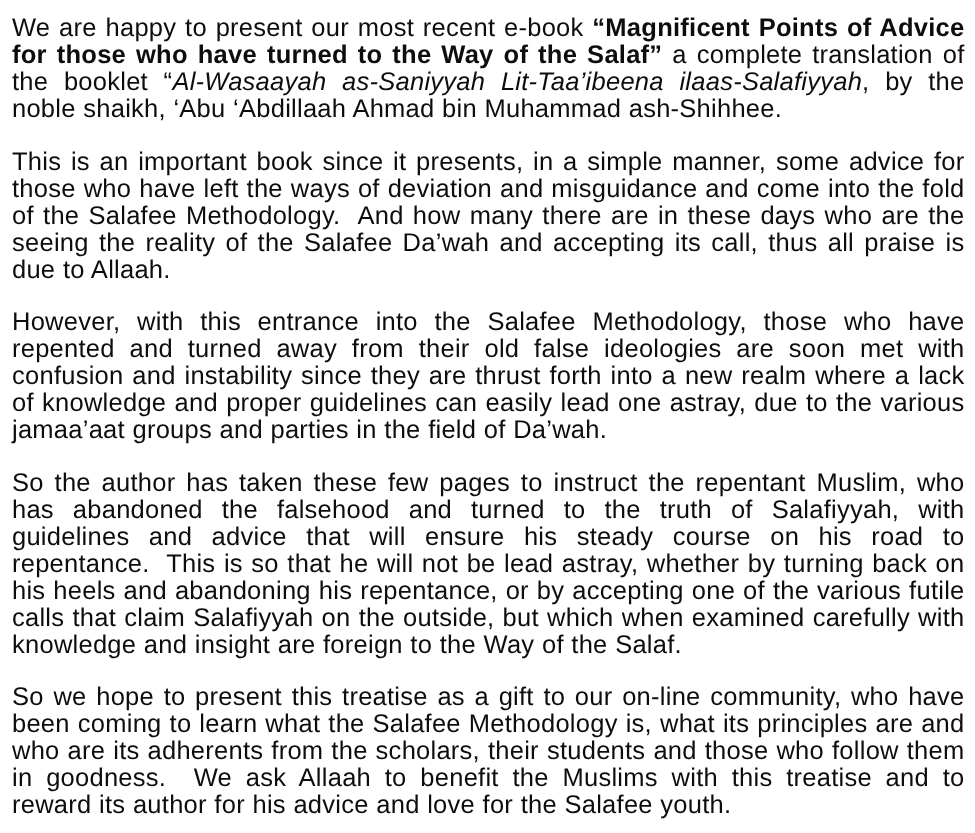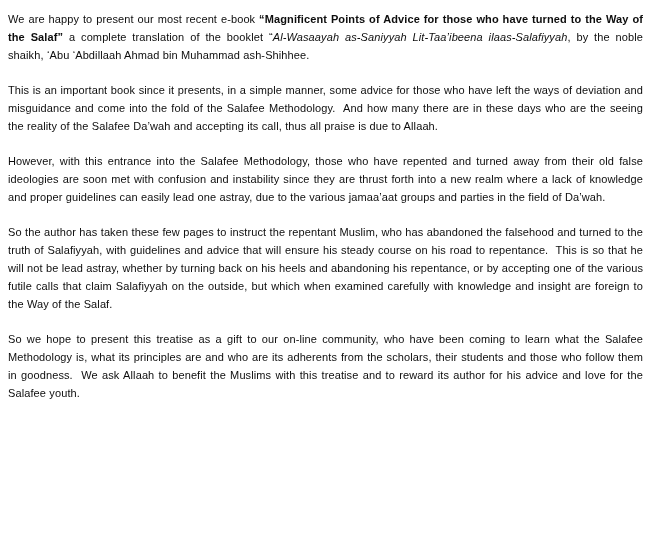--- a/index.html
+++ b/index.html
@@ -15,21 +15,21 @@
   }
   #document-page {
     box-sizing: border-box;
     width: 650px;
     height: 555px;
     background: #ffffff;
     padding: 10px 7px 0 8px;
   }
   .para {
     margin: 0 0 17px 0;
-    font-size: 11px;
+    font-size: 17px;
     line-height: 18px;
     color: #0d0d0d;
     text-align: justify;
     text-justify: inter-word;
     letter-spacing: 0.01em;
     word-spacing: 0.01em;
     white-space: pre-wrap;
   }
   .para:last-child {
     margin-bottom: 2px;

